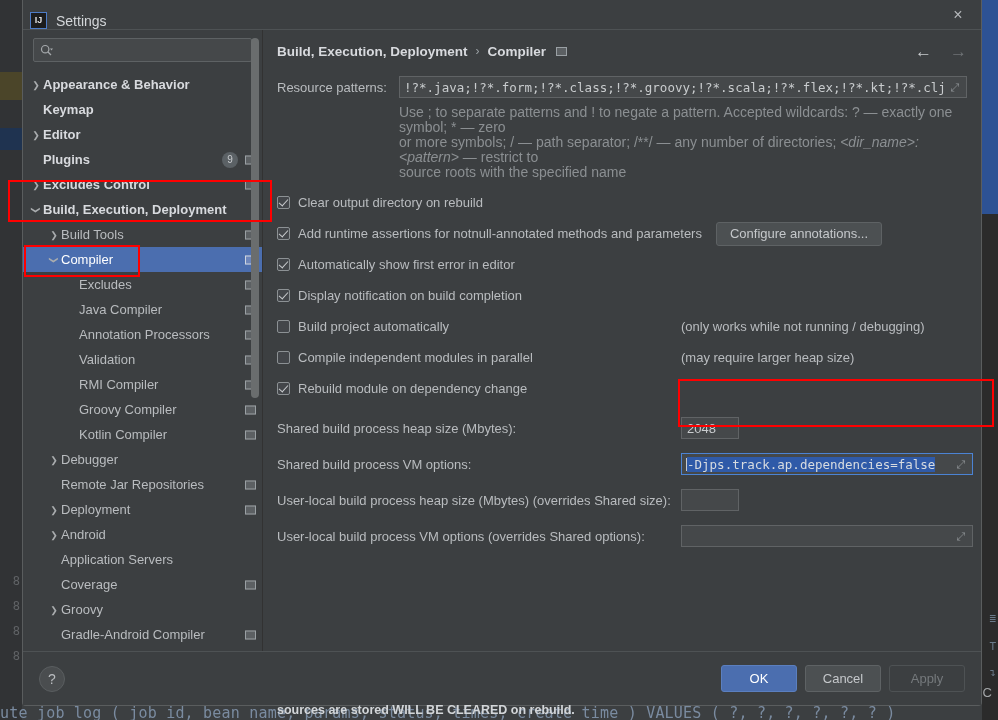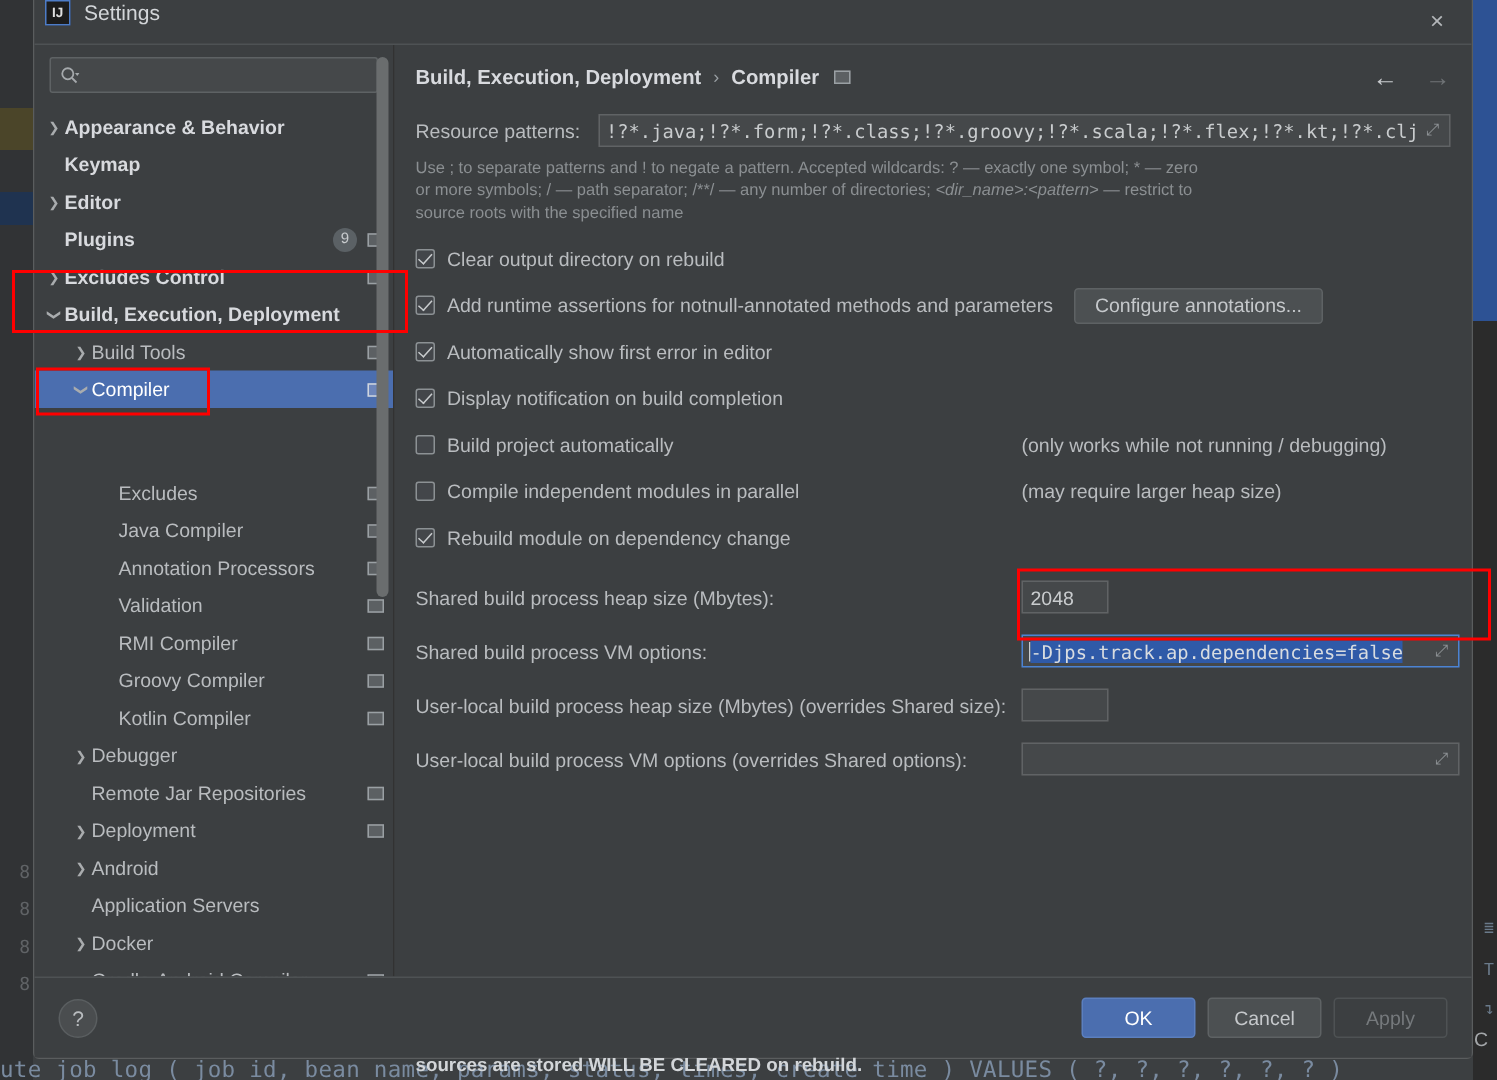--- a/index.html
+++ b/index.html
@@ -68,21 +68,21 @@
     background: #3c3f41;
     border: 1px solid #5a5d5e;
     border-top: none;
     border-radius: 0 0 4px 4px;
     display: flex; flex-direction: column;
   }
   #titlebar {
     height: 30px; flex: 0 0 30px;
     background: #3c3f41;
     border-bottom: 1px solid #4e5254;
-    display: flex; align-items: flex-start;
+    display: flex; align-items: flex-end;
     position: relative;
   }
   #ij-logo {
     width: 17px; height: 17px; margin-left: 7px;
     border: 1.5px solid #4d7cc7;
     background: #1c1c1c;
     display: flex; align-items: center; justify-content: center;
     font-size: 9px; color: #e0e0e0; font-weight: bold;
     font-family: "Liberation Sans", sans-serif;
     line-height: 1;
@@ -223,22 +223,23 @@
     white-space: nowrap; overflow: hidden;
     flex: 1;
   }
   .expand-ico {
     flex: 0 0 14px; width: 14px; height: 14px;
     color: #8d9194; font-size: 11px;
     display: flex; align-items: center; justify-content: center;
   }
 
   #res-help {
+    margin-left: 122px;
     margin-top: 7px;
-    color: #8b8f92; font-size: 11px;
+    color: #8b8f92; font-size: 14px;
     line-height: 15px;
     max-width: 586px;
   }
   #res-help i { font-style: italic; }
 
   
   .cb-row { height: 31px; display: flex; align-items: center; }
   .cb {
     width: 13px; height: 13px; flex: 0 0 13px;
     border: 1px solid #8c9194;
@@ -428,21 +429,21 @@
           <div class="tree-row" style="padding-left: 24px;">
             <span class="arrow">❯</span>
             <span class="tree-label">Build Tools</span>
             <span class="cfg-ico"></span>
           </div>
           <div class="tree-row selected" style="padding-left: 24px;">
             <span class="arrow" style="transform: rotate(90deg);">❯</span>
             <span class="tree-label">Compiler</span>
             <span class="cfg-ico"></span>
           </div>
-          <div class="tree-row" style="padding-left: 42px; margin-top: 44px;">
+          <div class="tree-row" style="padding-left: 42px;">
             <span class="arrow"></span>
             <span class="tree-label">Excludes</span>
             <span class="cfg-ico"></span>
           </div>
           <div class="tree-row" style="padding-left: 42px;">
             <span class="arrow"></span>
             <span class="tree-label">Java Compiler</span>
             <span class="cfg-ico"></span>
           </div>
           <div class="tree-row" style="padding-left: 42px;">
@@ -486,22 +487,27 @@
           </div>
           <div class="tree-row" style="padding-left: 24px;">
             <span class="arrow">❯</span>
             <span class="tree-label">Android</span>
           </div>
           <div class="tree-row" style="padding-left: 24px;">
             <span class="arrow"></span>
             <span class="tree-label">Application Servers</span>
           </div>
           <div class="tree-row" style="padding-left: 24px;">
-            <span class="arrow">❯</span>
-            <span class="tree-label">Docker</span>
+            <span class="arrow"></span>
+            <span class="tree-label">Coverage</span>
+            <span class="cfg-ico"></span>
+          </div>
+          <div class="tree-row" style="padding-left: 24px;">
+            <span class="arrow">❯</span>
+            <span class="tree-label">Groovy</span>
           </div>
           <div class="tree-row" style="padding-left: 24px;">
             <span class="arrow"></span>
             <span class="tree-label">Gradle-Android Compiler</span>
             <span class="cfg-ico"></span>
           </div>
           <div class="tree-row" style="padding-left: 24px;"></div>
         </div>
       <div id="tree-scrollbar"></div>
     </div>

